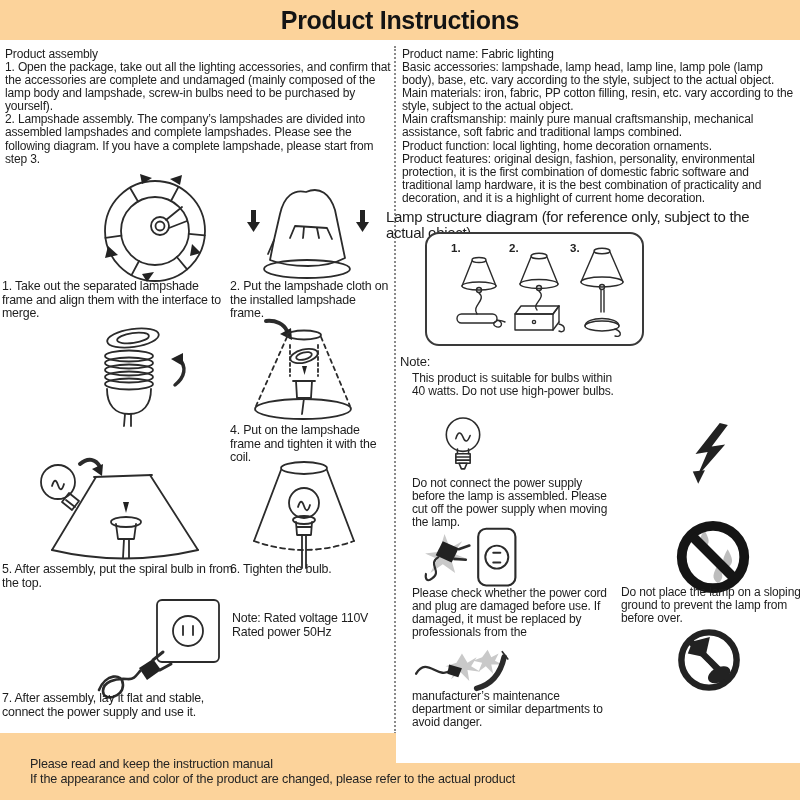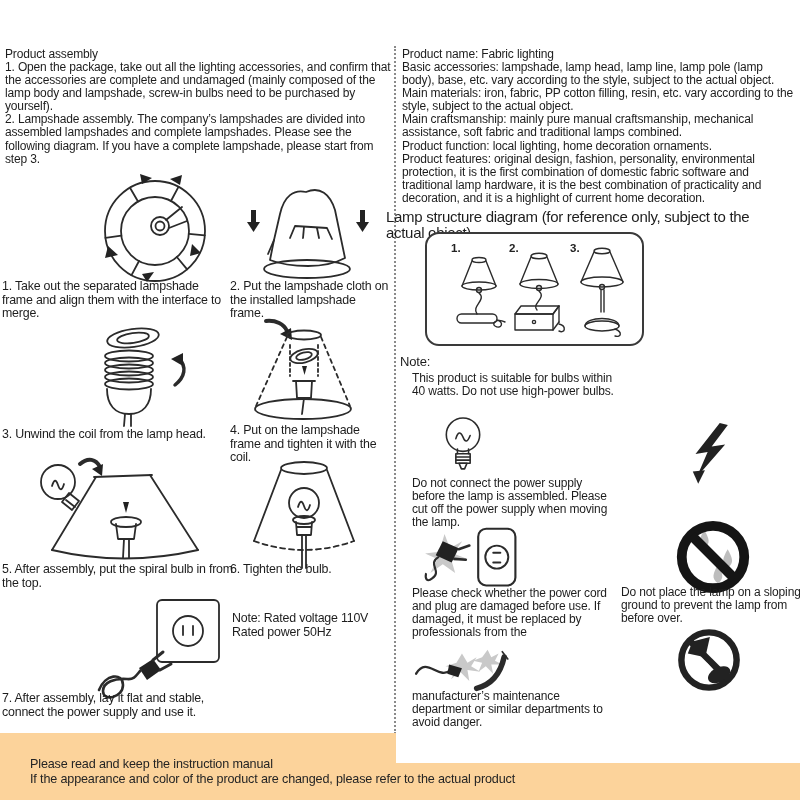--- a/index.html
+++ b/index.html
@@ -15,20 +15,23 @@
   .dlabel{font-size:11.5px;font-weight:bold;color:#222;}
   svg{display:block;}
   .sk{stroke:#2b2b2b;fill:none;stroke-width:1.8;stroke-linecap:round;stroke-linejoin:round;}
   .skf{fill:#222;stroke:none;}
 </style>
 </head>
 <body>
 
 <div id="page">
 
+  <div class="abs band" style="left:0;top:0;width:800px;height:40px;">
+    <div id="hdr-title">Product Instructions</div>
+  </div>
 
   <div class="abs divider" style="left:394px;top:46px;height:688px;"></div>
 
   <div class="abs txt" style="left:5px;top:48px;width:388px;">
     <div>Product assembly</div>
     <div>1. Open the package, take out all the lighting accessories, and confirm that the accessories are complete and undamaged (mainly composed of the lamp body and lampshade, screw-in bulbs need to be purchased by yourself).</div>
     <div>2. Lampshade assembly. The company’s lampshades are divided into assembled lampshades and complete lampshades. Please see the following diagram. If you have a complete lampshade, please start from step 3.</div>
   </div>
 
   <div class="abs" style="left:90px;top:174px;">
@@ -104,21 +107,20 @@
       <line class="sk" stroke-dasharray="3 3" x1="78" y1="27" x2="78" y2="58"></line>
       <ellipse class="sk" cx="64" cy="38" rx="14" ry="6.5" transform="rotate(-14 64 38)"></ellipse>
       <ellipse class="sk" cx="64" cy="38" rx="8" ry="3.5" transform="rotate(-14 64 38)"></ellipse>
       <path class="skf" d="M62,48 l5,0 l-2.5,9 z"></path>
       <line class="sk" x1="53" y1="63" x2="75" y2="63"></line>
       <path class="sk" d="M56,63 L57,80 L71,80 L72,63"></path>
       <path class="sk" d="M64,80 L62,96"></path>
     </svg>
   </div>
 
-  <div class="abs cap" style="left:2px;top:428px;width:230px;">3. Unwind the coil from the lamp head.</div>
   <div class="abs cap" style="left:230px;top:424px;width:162px;">4. Put on the lampshade frame and tighten it with the coil.</div>
 
   <div class="abs" style="left:28px;top:452px;">
     <svg width="188" height="115" viewBox="0 0 188 115">
       <circle class="sk" cx="30" cy="30" r="17"></circle>
       <path class="sk" d="M24,34 q3,-10 6,-1 q3,9 6,-1"></path>
       <path class="sk" d="M41,41 l10,8 l-7,9 l-10,-8 z"></path>
       <line class="sk" x1="38" y1="48" x2="47" y2="55"></line>
       <path class="sk" style="stroke-width:4" d="M52,12 C60,5 68,7 72,15"></path>
       <path class="skf" d="M64,17 l11,-5 l-1,12 z"></path>

